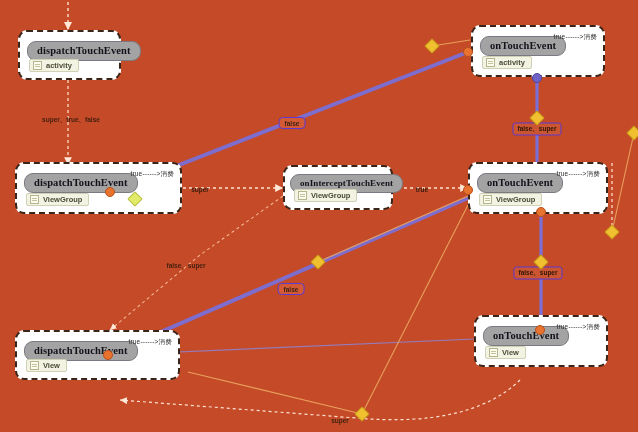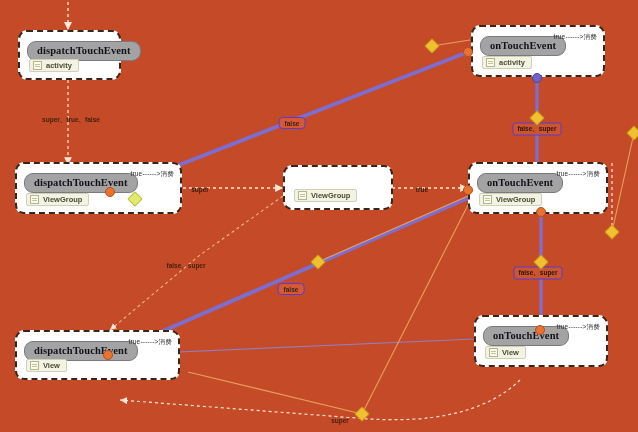--- a/index.html
+++ b/index.html
@@ -202,20 +202,21 @@
       <div class="note" style="right:6px;top:6px;">true------&gt;消费</div>
       <div class="tag">
         <span class="tag-ico"></span>
         <span>ViewGroup</span>
       </div>
     </div>
   </div>
 
   <div class="node" style="left:283px;top:165px;width:110px;height:45px;">
     <div class="node-inner">
+      <div class="pill" style="font-size:9px;top:7px;left:5px;">onInterceptTouchEvent</div>
       <div class="tag">
         <span class="tag-ico"></span>
         <span>ViewGroup</span>
       </div>
     </div>
   </div>
 
   <div class="node" style="left:468px;top:162px;width:140px;height:52px;">
     <div class="node-inner">
       <div class="pill">onTouchEvent</div>

